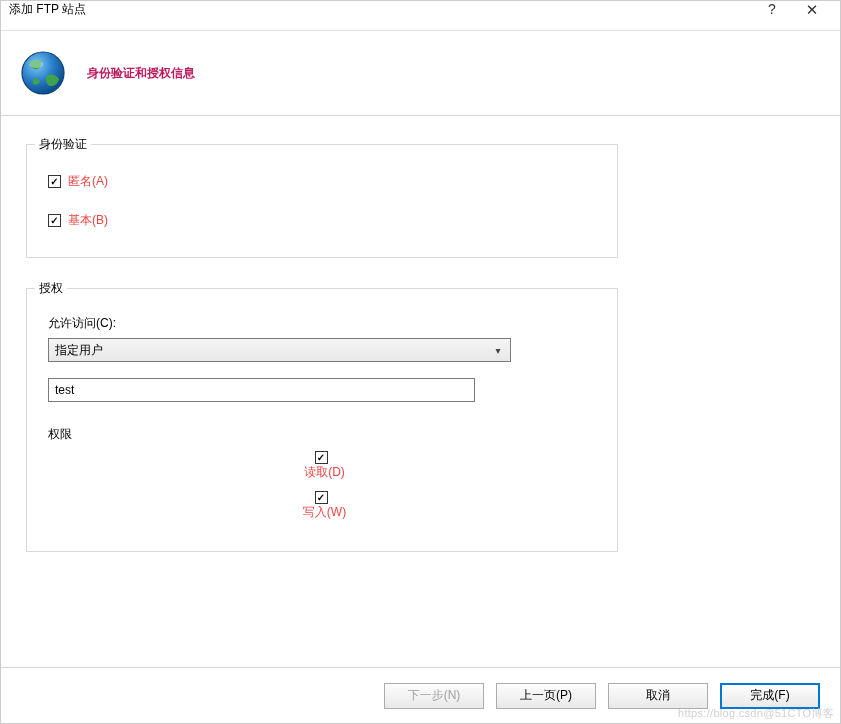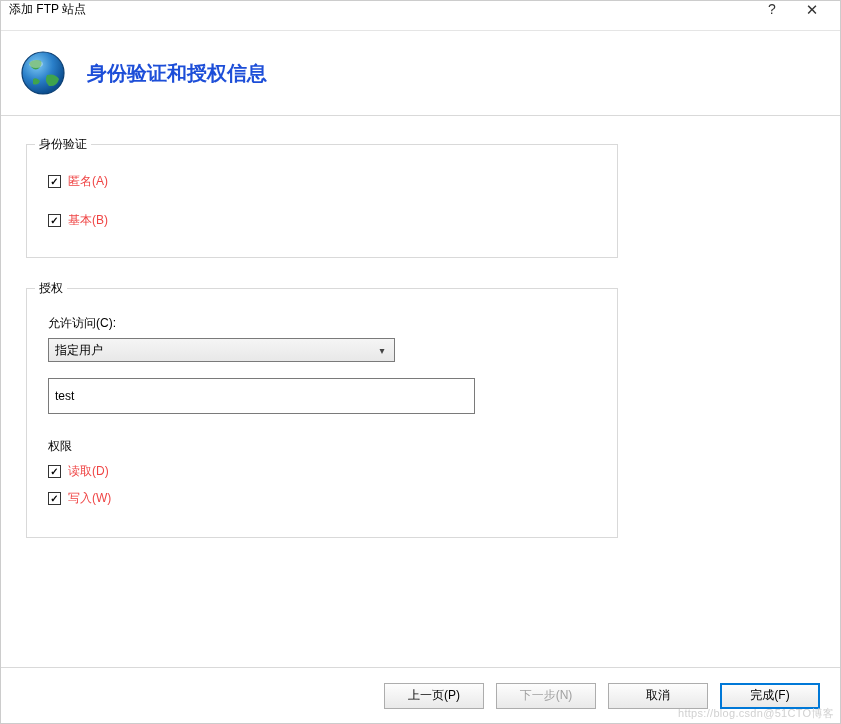--- a/index.html
+++ b/index.html
@@ -33,21 +33,21 @@
       display: flex;
       align-items: center;
       padding: 0 18px;
       border-bottom: 1px solid #d9d9d9;
       background: #fff;
     }
     .header .globe {
       width: 48px; height: 48px; margin-right: 20px;
     }
     .header .heading {
-      font-size: 20px; font-weight: bold; color: #1d4ed8;
+      font-size: 12px; font-weight: bold; color: #be185d;
     }
     .content {
       padding: 28px 25px 10px 25px;
     }
     .group {
       border: 1px solid #d9d9d9;
       position: relative;
       padding: 18px 16px 20px 16px;
       margin-bottom: 30px;
       width: 592px;
@@ -74,43 +74,43 @@
       justify-content: center;
       margin-right: 7px;
       font-size: 10px;
       line-height: 1;
       color: #000;
     }
     .cb.checked::after { content: "✓"; font-weight: bold; }
     .cb-label { font-size: 12px; color: #ef4444; }
     .field-label { margin: 8px 0 6px 5px; display: block; }
     .select-wrap {
-      width: 347px; height: 24px;
+      width: 463px; height: 24px;
       border: 1px solid #7a7a7a;
       background: linear-gradient(#f5f5f5,#e8e8e8);
       display: flex; align-items: center;
       margin: 4px 0 16px 5px;
       padding: 0 4px 0 6px;
     }
     .select-wrap .sel-text { flex: 1; font-size: 12px; color: #000; }
     .select-wrap .chevron {
       width: 16px; text-align: center; color: #444; font-size: 10px;
     }
     .text-input {
-      width: 427px; height: 36px;
+      width: 427px; height: 24px;
       border: 1px solid #7a7a7a;
       padding: 0 6px;
       font-size: 12px;
       font-family: inherit;
       background: #fff;
       margin: 0 16px 24px 5px;
       display: block;
     }
     .sub-label { margin: 6px 0 8px 5px; display: block; }
-    .perm .checkbox-row { margin: 6px 0 10px 5px; }
+    .perm .checkbox-row { margin: 6px 0 10px 5px; flex-direction: column; }
     .footer {
       position: absolute;
       left: 0; right: 0; bottom: 0;
       height: 56px;
       border-top: 1px solid #d9d9d9;
       display: flex;
       align-items: center;
       justify-content: flex-end;
       padding: 0 20px;
       gap: 12px;
@@ -216,19 +216,19 @@
         <span class="cb-label">
           <span>写入(W)</span>
         </span>
       </div>
     </div>
   </div>
 
 </div>
 
 <div class="footer">
+  <button class="btn disabled">下一步(N)</button>
   <button class="btn">上一页(P)</button>
-  <button class="btn disabled">下一步(N)</button>
   <button class="btn">取消</button>
   <button class="btn primary">完成(F)</button>
 </div>
 
 <div class="watermark">https://blog.csdn@51CTO博客</div>
 
 </body></html>

